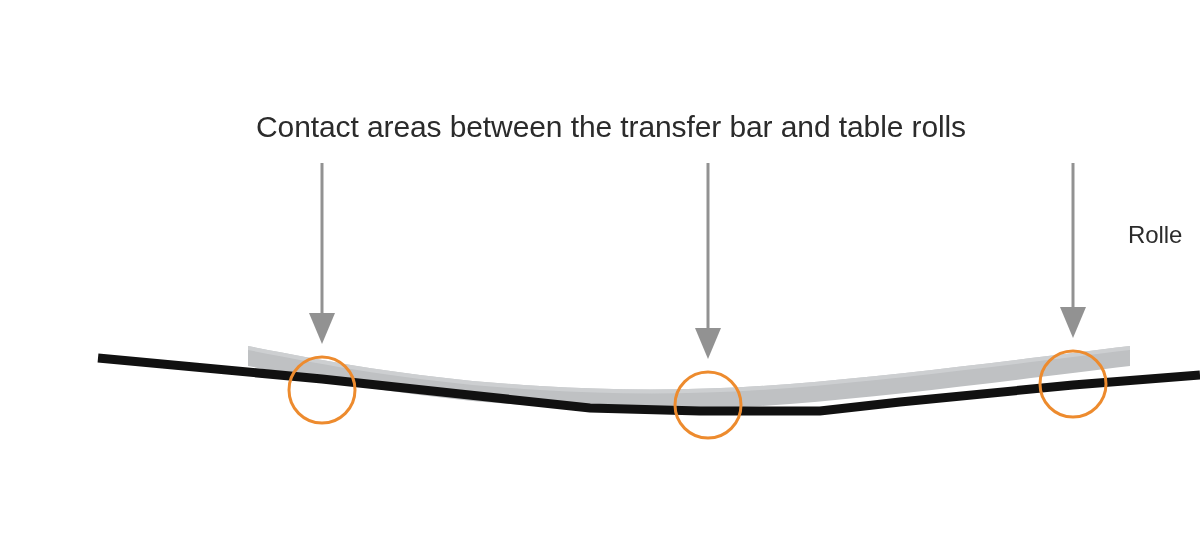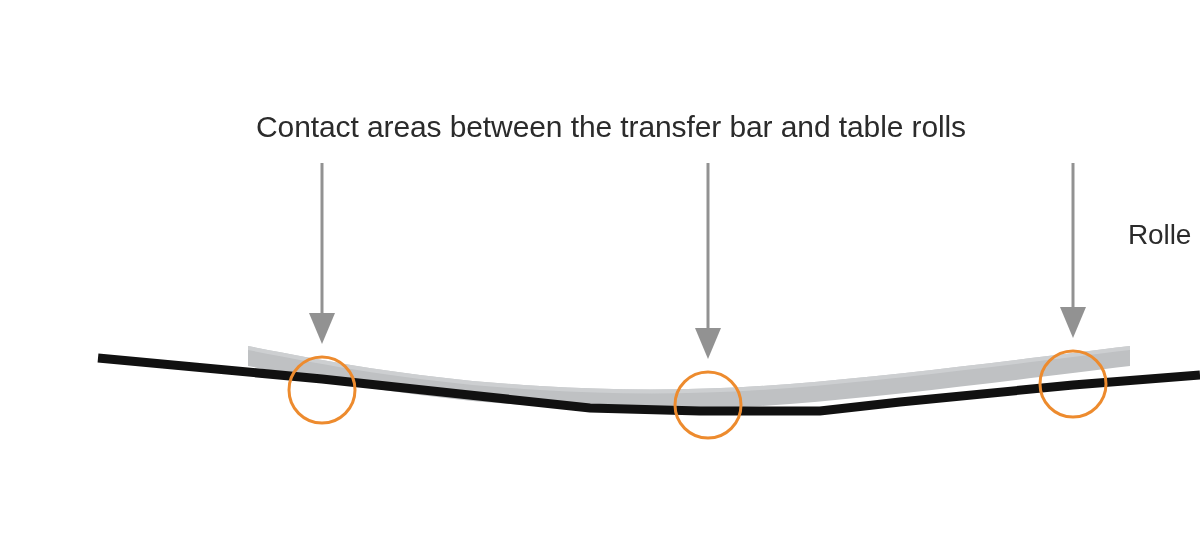--- a/index.html
+++ b/index.html
@@ -38,21 +38,21 @@
   }
   #title-label {
     left: 256px;
     top: 108px;
     font-size: 30px;
     line-height: 38px;
   }
   #roller-label {
     left: 1128px;
     top: 216px;
-    font-size: 28px;
+    font-size: 24px;
     line-height: 38px;
   }
 </style>
 </head>
 <body>
 
 <div id="diagram-root">
 
   <svg id="diagram-svg" viewBox="0 0 1200 550" xmlns="http://www.w3.org/2000/svg">
 

